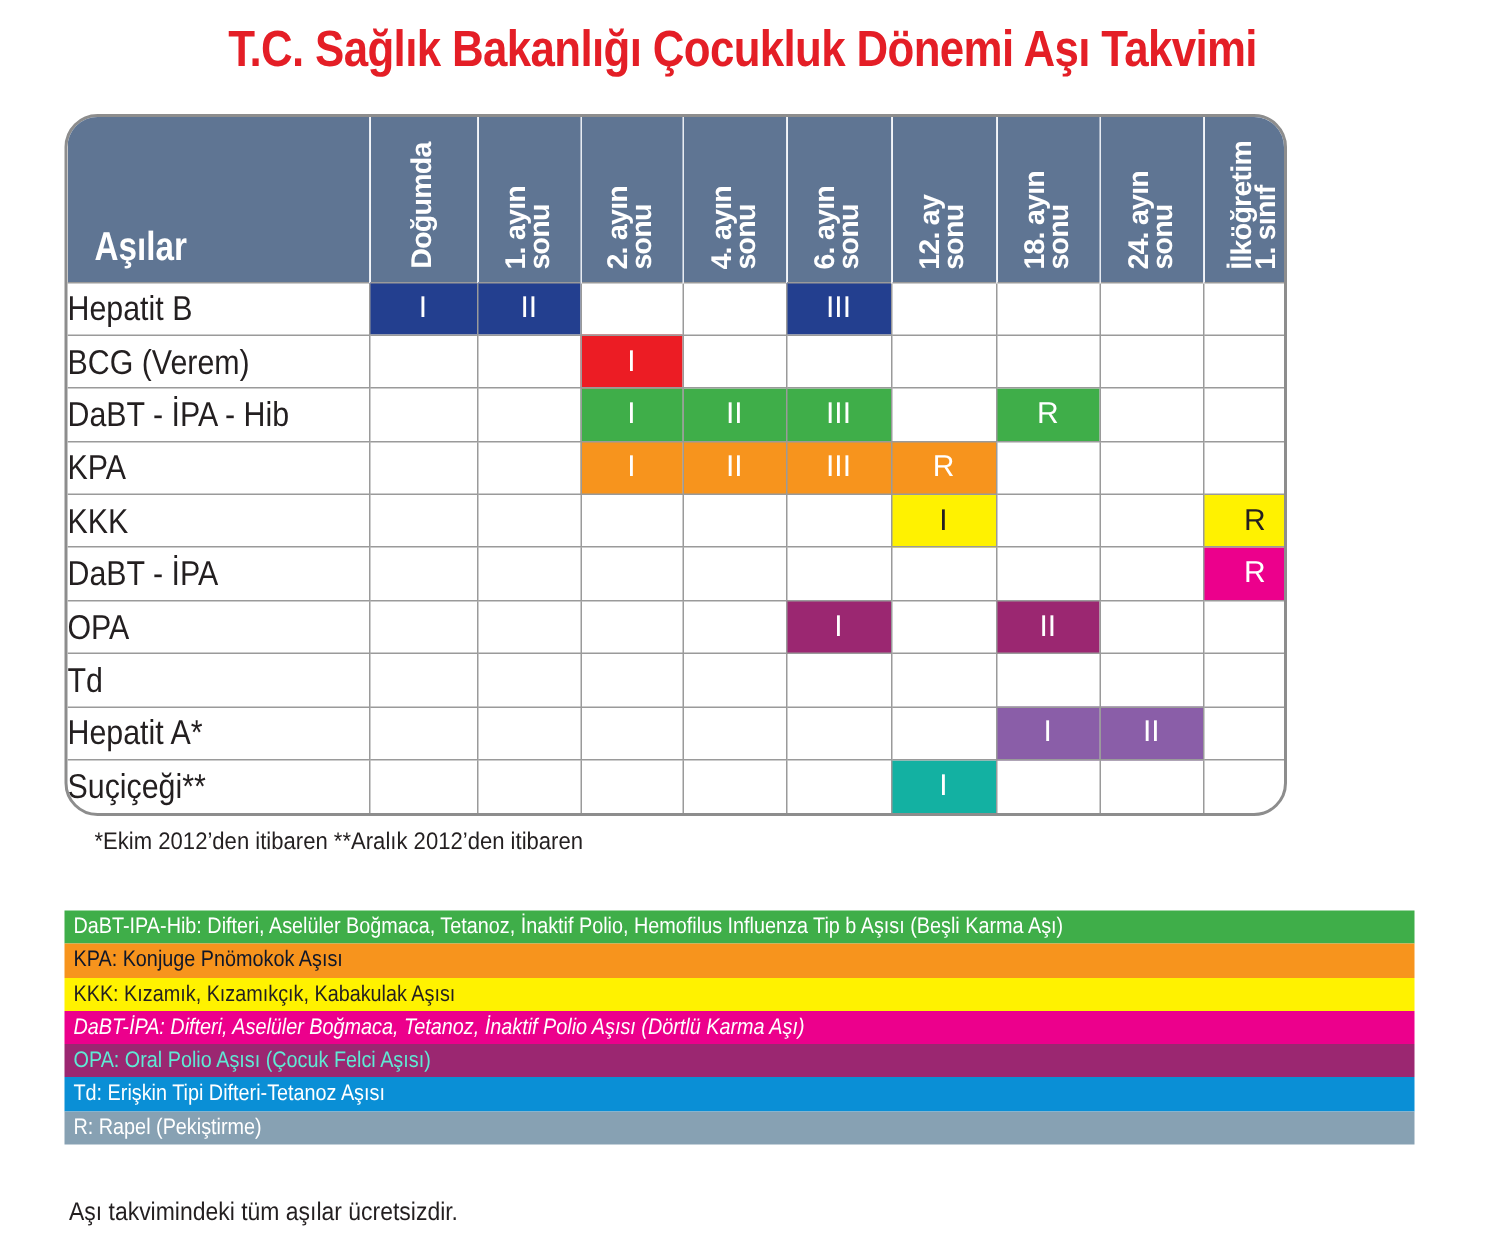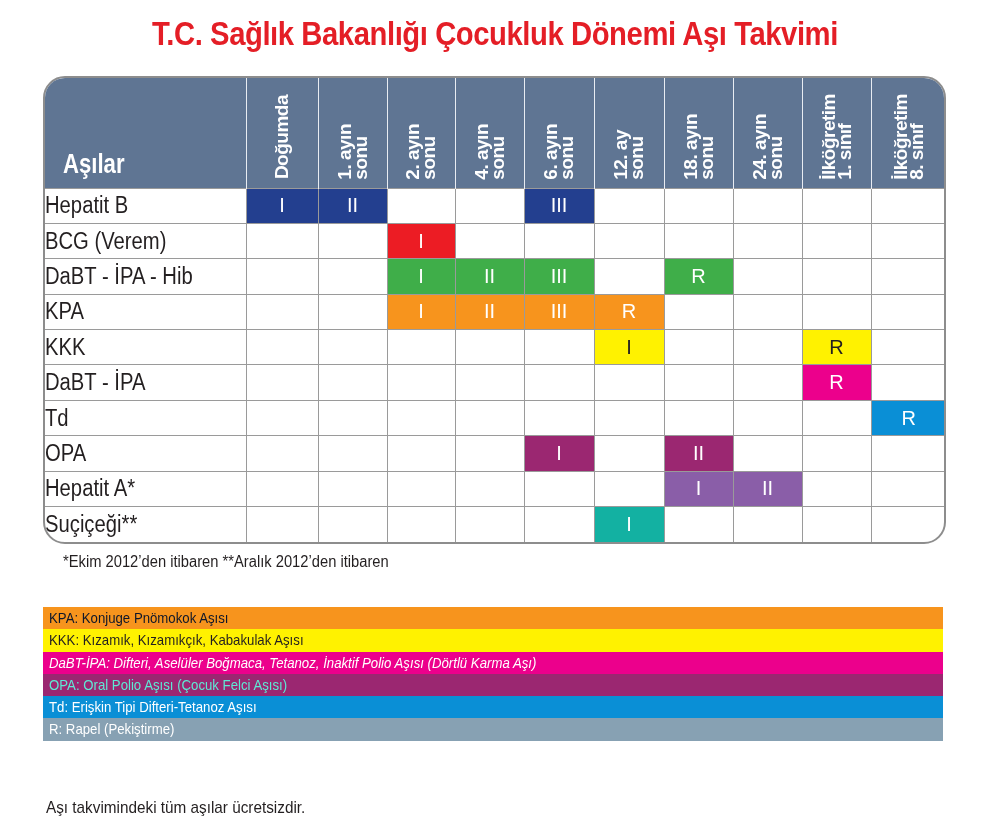--- a/index.html
+++ b/index.html
@@ -7,21 +7,21 @@
     body { position: relative; font-family: "Liberation Sans", sans-serif; color: #231f20; }
 
     .title {
       position: absolute; left: 0; top: 14px; width: 990px; text-align: center;
       font-family: "Liberation Sans", sans-serif; font-weight: bold;
       font-size: 34px; color: #e41e26; letter-spacing: -0.5px;
       transform: scaleX(0.86); transform-origin: 50% 50%;
     }
 
     .table-wrap {
-      position: absolute; left: 43px; top: 76px; width: 903px; height: 468px;
+      position: absolute; left: 43px; top: 76px; width: 815px; height: 468px;
       border: 2px solid #8d8d8d; border-radius: 22px; overflow: hidden; background: #fff;
     }
     table { border-collapse: collapse; width: 100%; height: 100%; table-layout: fixed; }
     thead th { background: #5f7593; color: #fff; height: 110px; border-right: 1px solid #e8ecf2; position: relative; }
     thead th.label-col { text-align: left; vertical-align: bottom; padding: 0 0 8px 18px; border-right: 1px solid #e8ecf2; }
     thead th.label-col span { font-size: 27px; font-weight: bold; display: inline-block; transform: scaleX(0.82); transform-origin: left bottom; }
     thead th.col { vertical-align: bottom; padding: 0; }
     thead th:last-child { border-right: none; }
     .vert {
       position: absolute; left: 50%; bottom: 8px;
@@ -181,44 +181,44 @@
           <td></td>
           <td></td>
           <td></td>
           <td></td>
           <td></td>
           <td></td>
           <td style="background: rgb(236, 0, 140);">R</td>
           <td></td>
         </tr>
         <tr>
+          <td class="name"><span>OPA</span></td>
+          <td></td>
+          <td></td>
+          <td></td>
+          <td></td>
+          <td style="background: rgb(155, 39, 113);">I</td>
+          <td></td>
+          <td style="background: rgb(155, 39, 113);">II</td>
+          <td></td>
+          <td></td>
+          <td></td>
+        </tr>
+        <tr>
           <td class="name"><span>Td</span></td>
           <td></td>
           <td></td>
           <td></td>
           <td></td>
           <td></td>
           <td></td>
           <td></td>
           <td></td>
           <td></td>
           <td style="background: rgb(10, 143, 214);">R</td>
-        </tr>
-        <tr>
-          <td class="name"><span>OPA</span></td>
-          <td></td>
-          <td></td>
-          <td></td>
-          <td></td>
-          <td style="background: rgb(155, 39, 113);">I</td>
-          <td></td>
-          <td style="background: rgb(155, 39, 113);">II</td>
-          <td></td>
-          <td></td>
-          <td></td>
         </tr>
         <tr>
           <td class="name"><span>Hepatit A*</span></td>
           <td></td>
           <td></td>
           <td></td>
           <td></td>
           <td></td>
           <td></td>
           <td style="background: rgb(138, 94, 168);">I</td>
@@ -239,20 +239,21 @@
           <td></td>
           <td></td>
         </tr>
       </tbody>
   </table>
 </div>
 
 <div class="footnote">*Ekim 2012’den itibaren   **Aralık 2012’den itibaren</div>
 
 <div class="legend" id="legend">
+    <div class="legend-row" style="background: rgb(63, 174, 73); color: rgb(255, 255, 255);"><span>DaBT-IPA-Hib: Difteri, Aselüler Boğmaca, Tetanoz, İnaktif Polio, Hemofilus Influenza Tip b Aşısı (Beşli Karma Aşı)</span></div>
     <div class="legend-row" style="background: rgb(247, 148, 29); color: #0f172a;"><span>KPA: Konjuge Pnömokok Aşısı</span></div>
     <div class="legend-row" style="background: rgb(255, 242, 0); color: rgb(35, 31, 32);"><span>KKK: Kızamık, Kızamıkçık, Kabakulak Aşısı</span></div>
     <div class="legend-row" style="background: rgb(236, 0, 140); color: rgb(255, 255, 255); font-style: italic;"><span>DaBT-İPA: Difteri, Aselüler Boğmaca, Tetanoz, İnaktif Polio Aşısı (Dörtlü Karma Aşı)</span></div>
     <div class="legend-row" style="background: rgb(155, 39, 113); color: #5eead4;"><span>OPA: Oral Polio Aşısı (Çocuk Felci Aşısı)</span></div>
     <div class="legend-row" style="background: rgb(10, 143, 214); color: rgb(255, 255, 255);"><span>Td: Erişkin Tipi Difteri-Tetanoz Aşısı</span></div>
     <div class="legend-row" style="background: rgb(135, 161, 179); color: rgb(255, 255, 255);"><span>R: Rapel (Pekiştirme)</span></div>
   </div>
 
 <div class="free-note">Aşı takvimindeki tüm aşılar ücretsizdir.</div>
 

